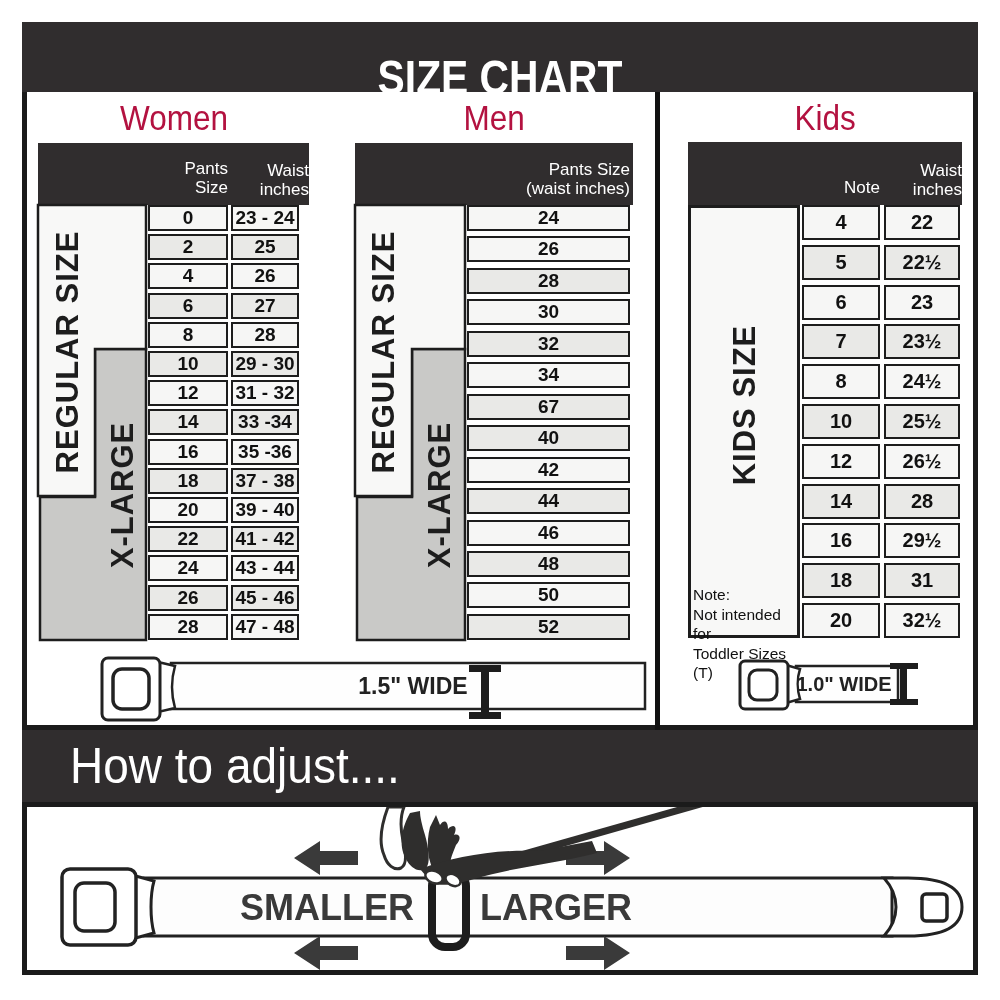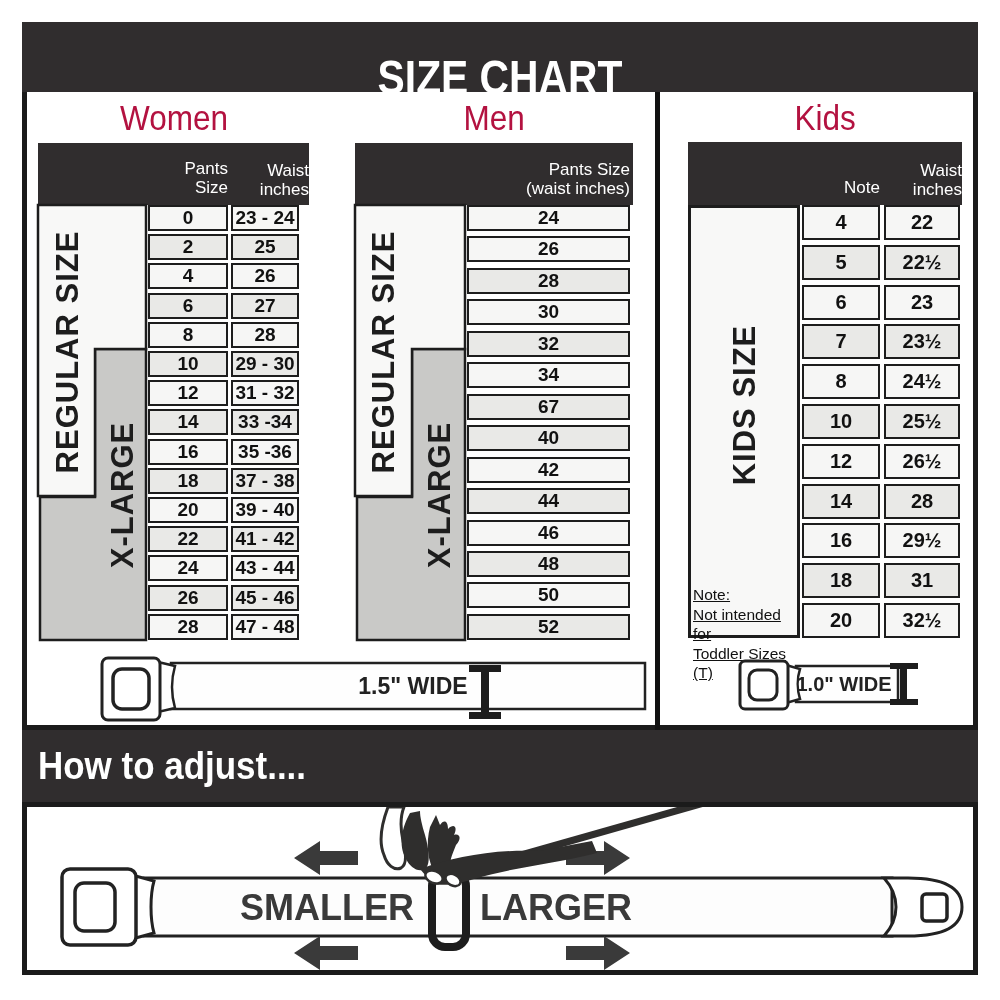--- a/index.html
+++ b/index.html
@@ -32,21 +32,21 @@
   .women-rows .tcell:nth-child(2){width:68px;}
   .men-rows .tcell{width:163px;}
   .kids-rows .tcell{height:35px;font-size:20px;}
   .kids-rows .tcell:nth-child(1){width:78px;}
   .kids-rows .tcell:nth-child(2){width:76px;}
   .rot{transform:rotate(-90deg);transform-origin:center;font-weight:bold;font-size:31px;
        color:#1d1d1d;text-align:center;white-space:nowrap;letter-spacing:1px;}
   .kids-label-box{box-sizing:border-box;border:3px solid var(--cellline);background:#f8f8f7;}
   .note{font-size:15.5px;color:#111;line-height:1.26;}
   .sizechart-text{width:100%;text-align:center;font-size:48px;font-weight:bold;line-height:70px;margin-top:21px;}
-  .adjust-text{font-size:38px;font-weight:bold;line-height:72px;padding-left:16px;}
+  .adjust-text{font-size:50px;font-weight:normal;line-height:72px;padding-left:48px;}
   .adjust-text .condensed{transform:scaleX(.92);transform-origin:left center;}
   .adjust-box{box-sizing:border-box;border:5px solid var(--line);background:#fff;}
   svg text{font-family:"Liberation Sans", sans-serif;}
 </style>
 </head>
 <body>
 
 <div class="page">
 
   <div class="abs bar" style="left:22px;top:22px;width:956px;height:70px;">
@@ -197,21 +197,21 @@
 
   <div class="abs thead" style="left:688px;top:142px;width:274px;height:63px;">
     <span style="left:114px;width:78px;bottom:7px;">Note</span>
     <span style="left:196px;width:78px;bottom:5px;">
       <span style="position:static;display:block;">Waist</span>
       <span style="position:static;display:block;">inches</span>
     </span>
   </div>
   <div class="abs kids-label-box" style="left:688px;top:205px;width:112px;height:433px;"></div>
   <div class="abs rot" style="left:594px;top:388px;width:300px;height:34px;">KIDS SIZE</div>
-  <div class="abs note" style="left:693px;top:585px;width:106px;text-decoration:underline;">
+  <div class="abs note" style="left:693px;top:585px;width:106px;">
     <div>Note:</div>
     <div>Not intended for</div>
     <div>Toddler Sizes (T)</div>
   </div>
   <div class="abs rows kids-rows" style="left:802px;top:205px;width:160px;height:433px;">
       <div class="trow">
         <div class="tcell">4</div>
         <div class="tcell">22</div>
       </div>
       <div class="trow">

